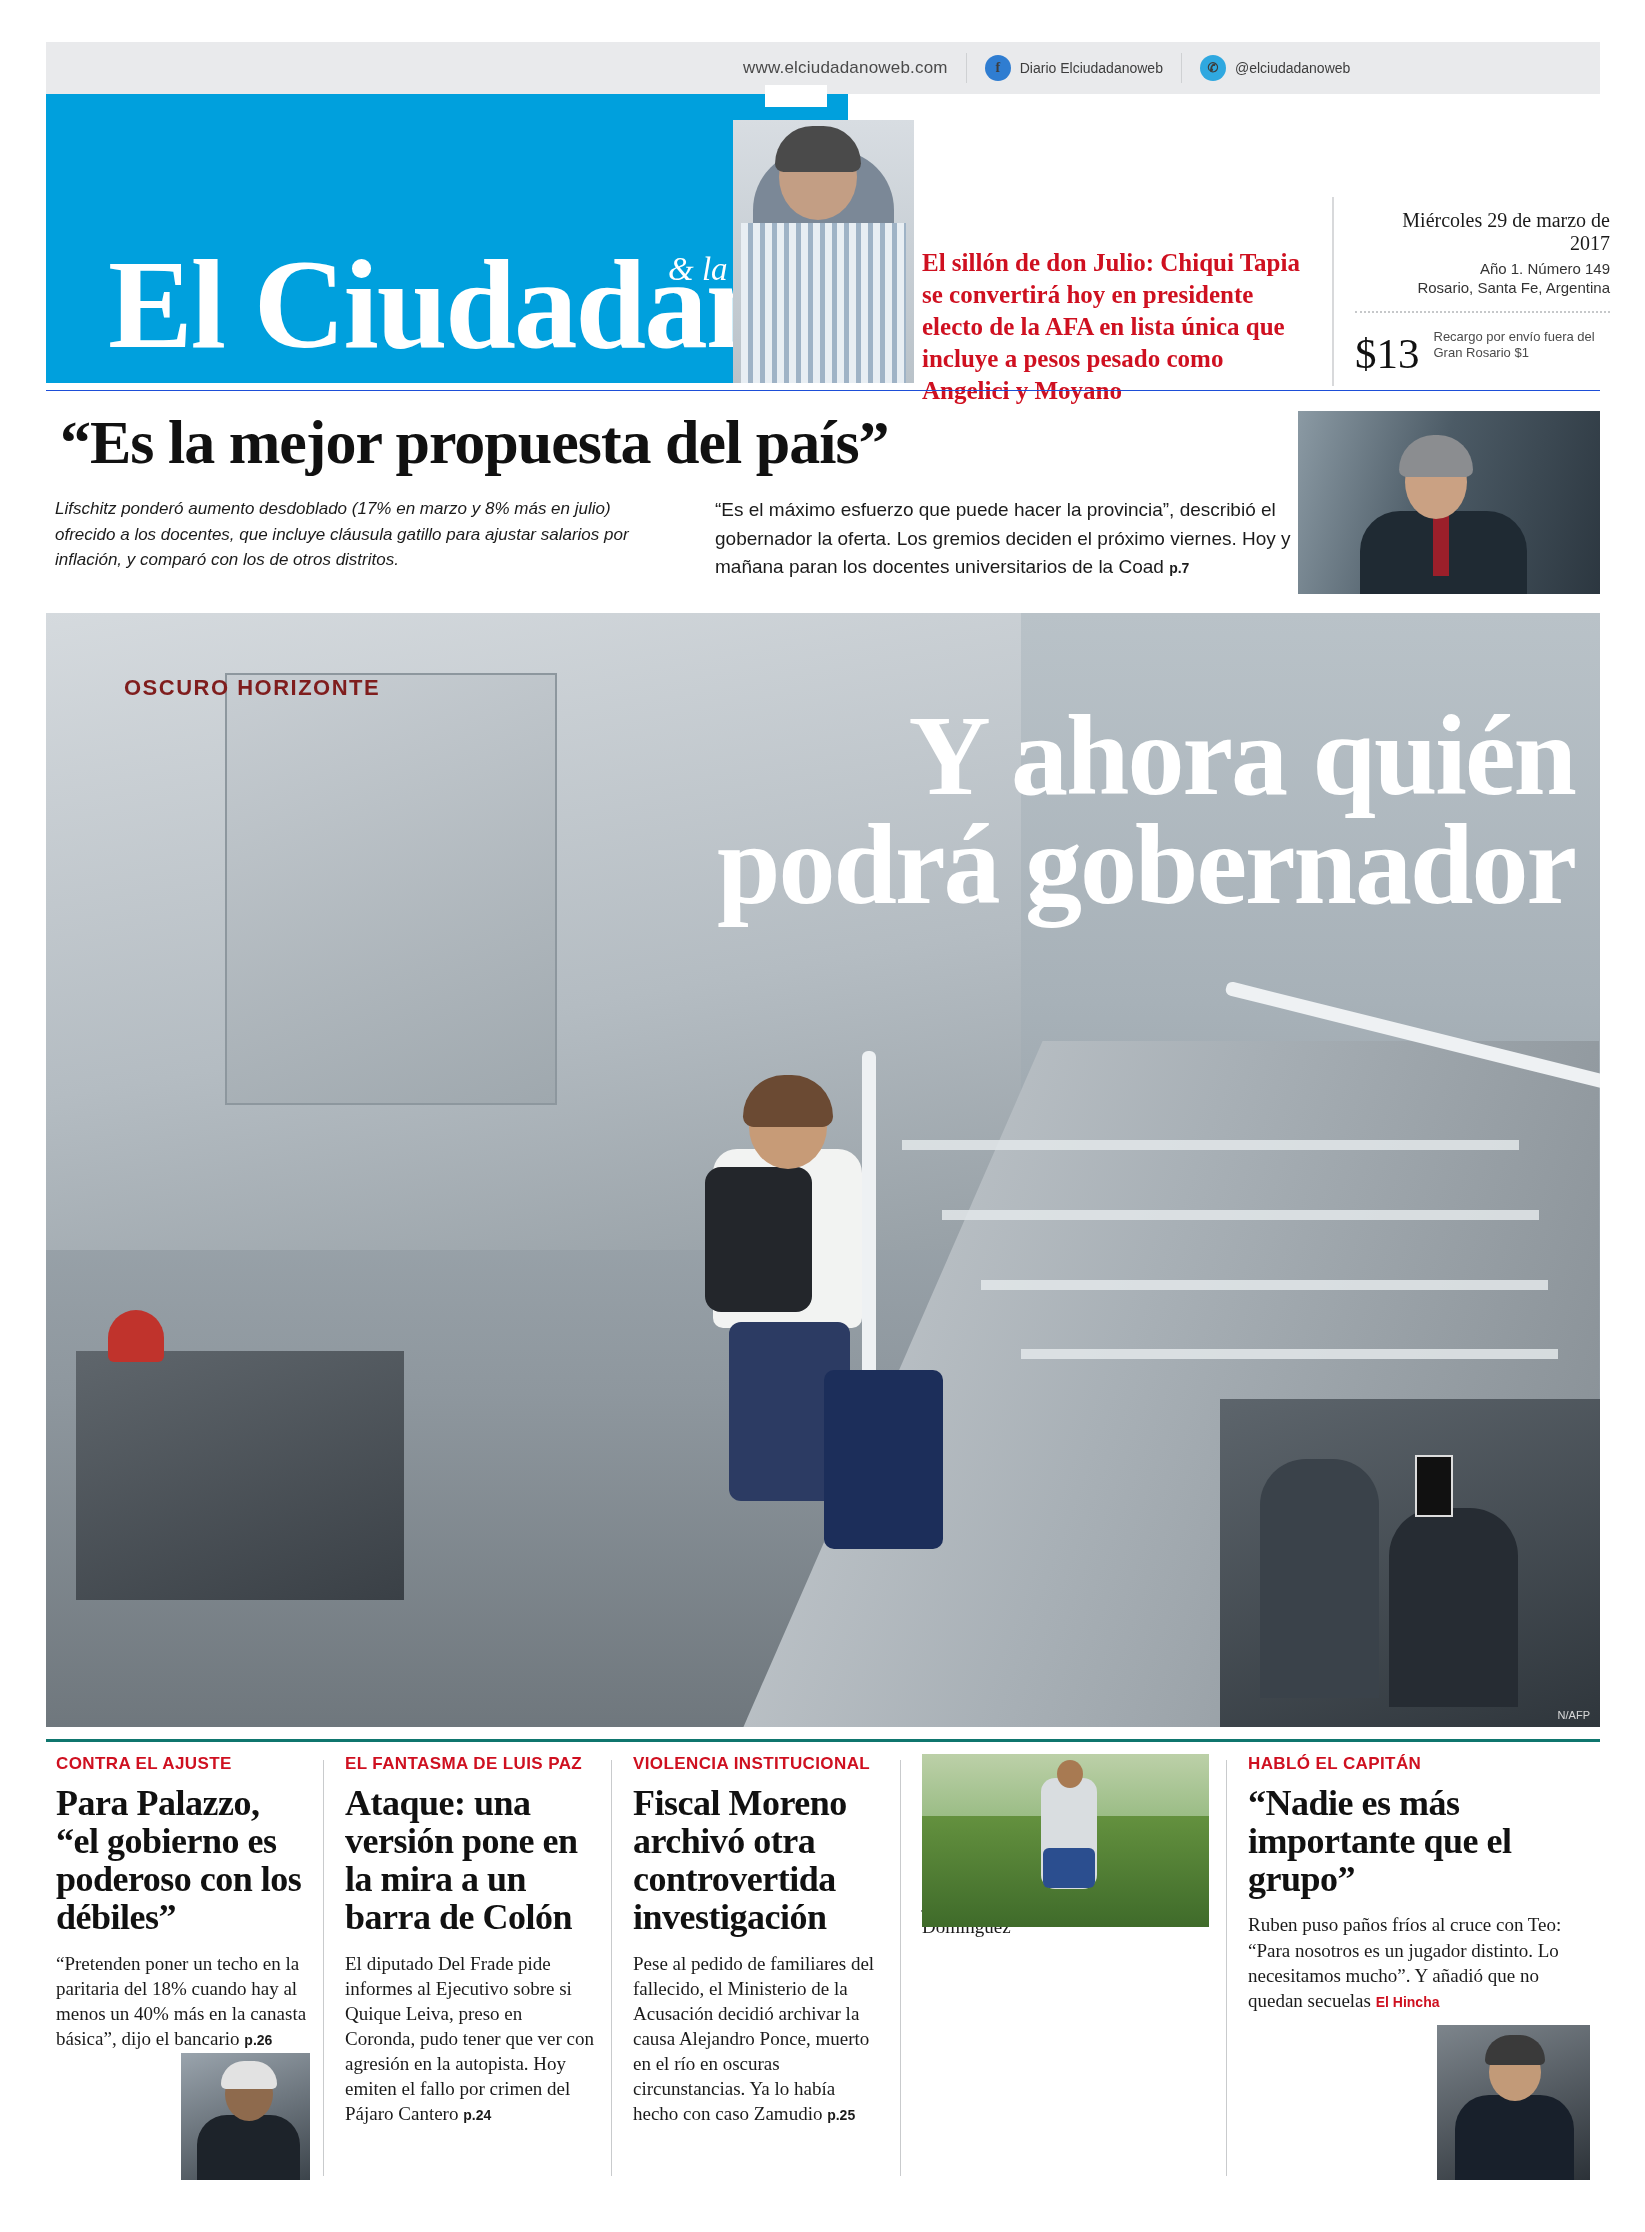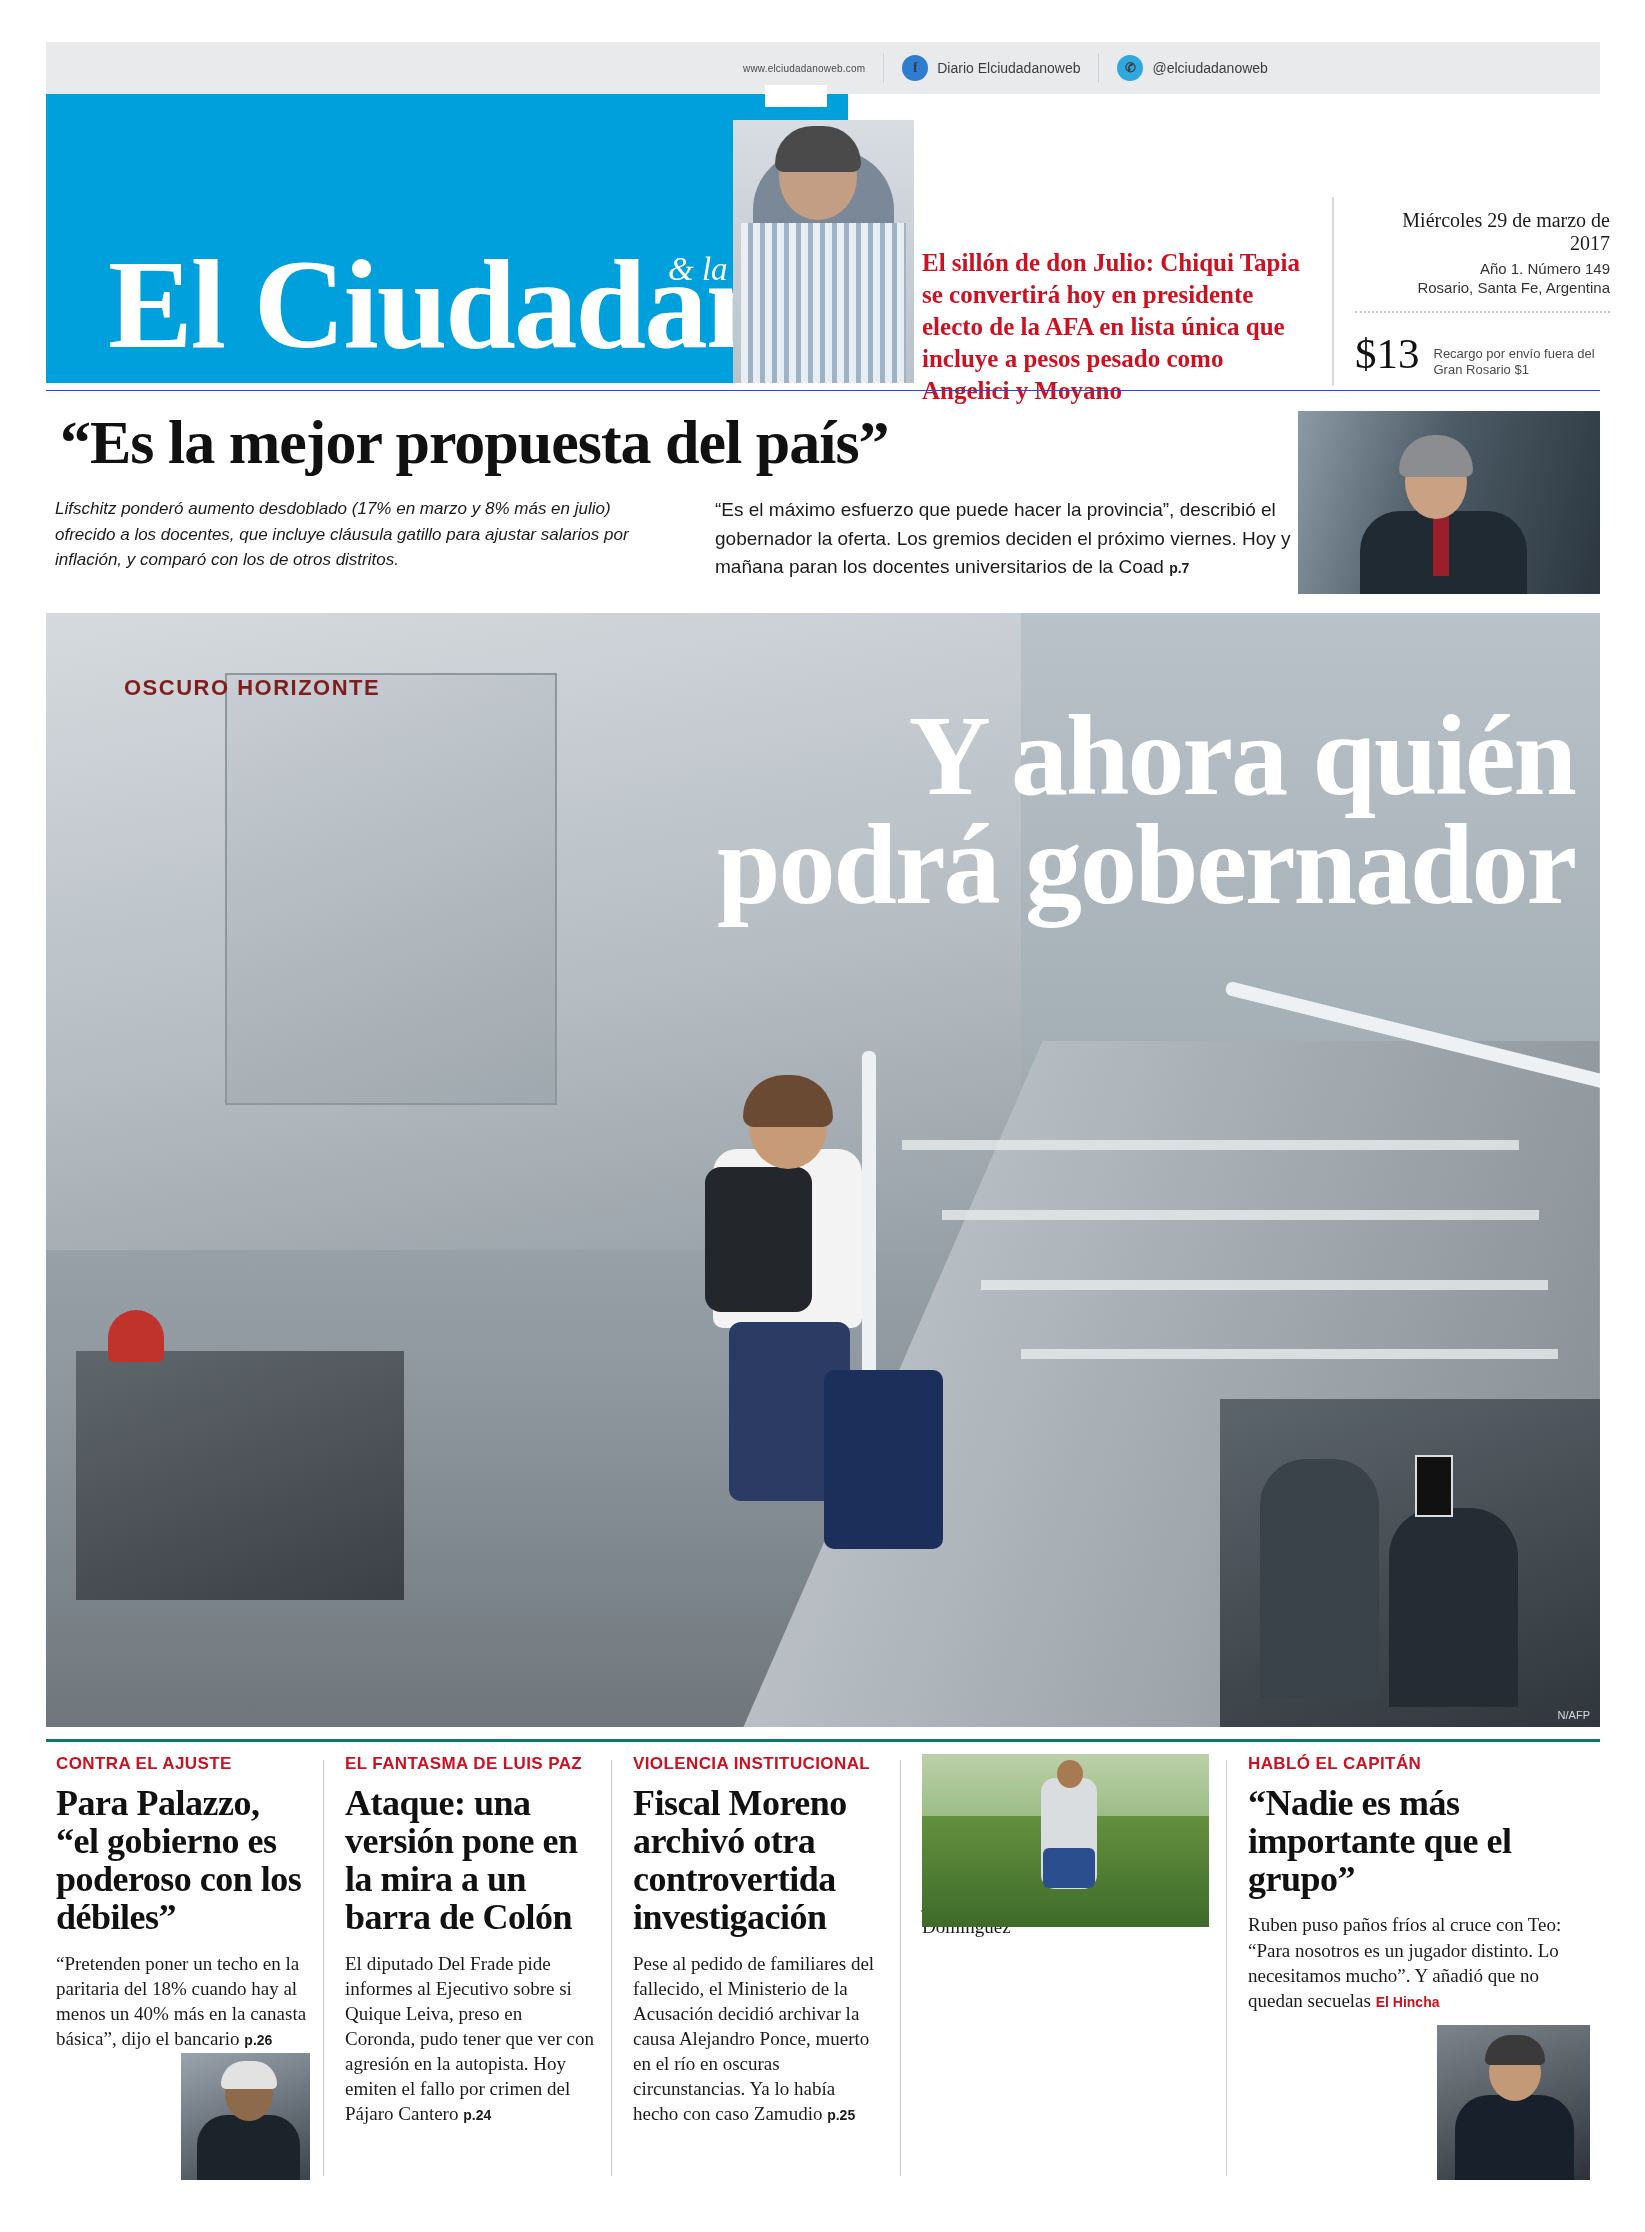--- a/index.html
+++ b/index.html
@@ -2,21 +2,21 @@
 <html><head>
 <meta charset="utf-8">
 <style>
   html,body{margin:0;padding:0;background:#ffffff;}
   body{width:1646px;height:2233px;font-family:"Liberation Sans",sans-serif;color:#111;}
   .page{position:relative;width:1646px;height:2233px;background:#fff;overflow:hidden;}
 
   
   .topbar{position:absolute;left:46px;top:42px;width:1554px;height:52px;background:#e9eaec;}
   .topbar-inner{position:absolute;left:697px;top:0;right:0;height:52px;display:flex;align-items:center;gap:18px;font-size:15px;color:#3d3d3d;}
-  .topbar .web{font-size:10px;color:#4a4a4a;letter-spacing:0.2px;}
+  .topbar .web{font-size:17px;color:#4a4a4a;letter-spacing:0.2px;}
   .social{display:flex;align-items:center;gap:9px;}
   .circ{width:26px;height:26px;border-radius:50%;background:#2f7dd1;color:#fff;display:flex;align-items:center;justify-content:center;font-size:15px;font-weight:bold;font-family:"Liberation Serif",serif;}
   .circ.tw{background:#2fa8e0;font-size:13px;}
   .social span{font-size:14px;color:#3d3d3d;}
   .divider-v{width:1px;height:30px;background:#cfd1d3;}
 
   
   .masthead{position:absolute;left:46px;top:94px;width:1554px;height:289px;background:#fff;}
   .blue{position:absolute;left:0;top:0;width:802px;height:289px;background:#00a0dd;}
   .logo{position:absolute;left:62px;top:147px;font-family:"Liberation Serif",serif;font-weight:bold;font-size:127px;color:#fff;letter-spacing:-2px;line-height:1;}
@@ -31,21 +31,21 @@
   .mast-hair{position:absolute;left:42px;top:6px;width:86px;height:46px;background:#4a4a4a;border-radius:44px 44px 10px 10px;}
   .mast-shirt{position:absolute;left:8px;top:103px;width:165px;height:169px;background:repeating-linear-gradient(90deg,#e8eef3 0 7px,#9fb3c6 7px 12px);}
 
   .promo{position:absolute;left:876px;top:115px;width:378px;text-align:left;color:#cf1020;font-family:"Liberation Serif",serif;font-weight:bold;font-size:25px;line-height:1.28;margin-top:38px;}
   .mast-sep{position:absolute;left:1286px;top:103px;width:2px;height:189px;background:#d8d9db;}
   .mast-right{position:absolute;left:1315px;top:115px;width:249px;text-align:right;}
   .mast-right .d1{font-size:20px;color:#1a1a1a;font-family:"Liberation Serif",serif;}
   .mast-right .d2{font-size:15px;color:#333;margin-top:5px;}
   .mast-right .d3{font-size:15px;color:#333;margin-top:2px;}
   .dotline{position:absolute;left:1309px;top:217px;width:255px;border-top:2px dotted #c6c8ca;}
-  .price-row{position:absolute;left:1309px;top:235px;width:261px;display:flex;align-items:flex-end;justify-content:flex-start;gap:14px;}
+  .price-row{position:absolute;left:1309px;top:235px;width:261px;display:flex;align-items:flex-start;justify-content:flex-start;gap:14px;}
   .price{font-family:"Liberation Serif",serif;font-size:43px;color:#111;}
   .price-note{font-size:13px;color:#4a4a4a;line-height:1.25;}
 
   
   .band{position:absolute;left:46px;top:390px;width:1554px;height:213px;border-top:1px solid #1d4ed8;}
   .band h1{position:absolute;left:14px;top:16px;margin:0;font-family:"Liberation Serif",serif;font-weight:bold;font-size:62px;color:#111;letter-spacing:-1px;}
   .band .lead{position:absolute;left:9px;top:105px;width:613px;font-size:17px;line-height:1.5;color:#1b1b1b;font-style:italic;}
   .band .lead2{position:absolute;left:669px;top:105px;width:585px;font-size:19px;line-height:1.5;color:#1b1b1b;}
   .band-photo{position:absolute;left:1252px;top:20px;width:302px;height:183px;background:linear-gradient(#6d7d86,#3d4a52);overflow:hidden;}
   .bp-bg{position:absolute;inset:0;background:linear-gradient(105deg,#8b9aa4 0%,#4c5b66 45%,#2c3740 100%);}

